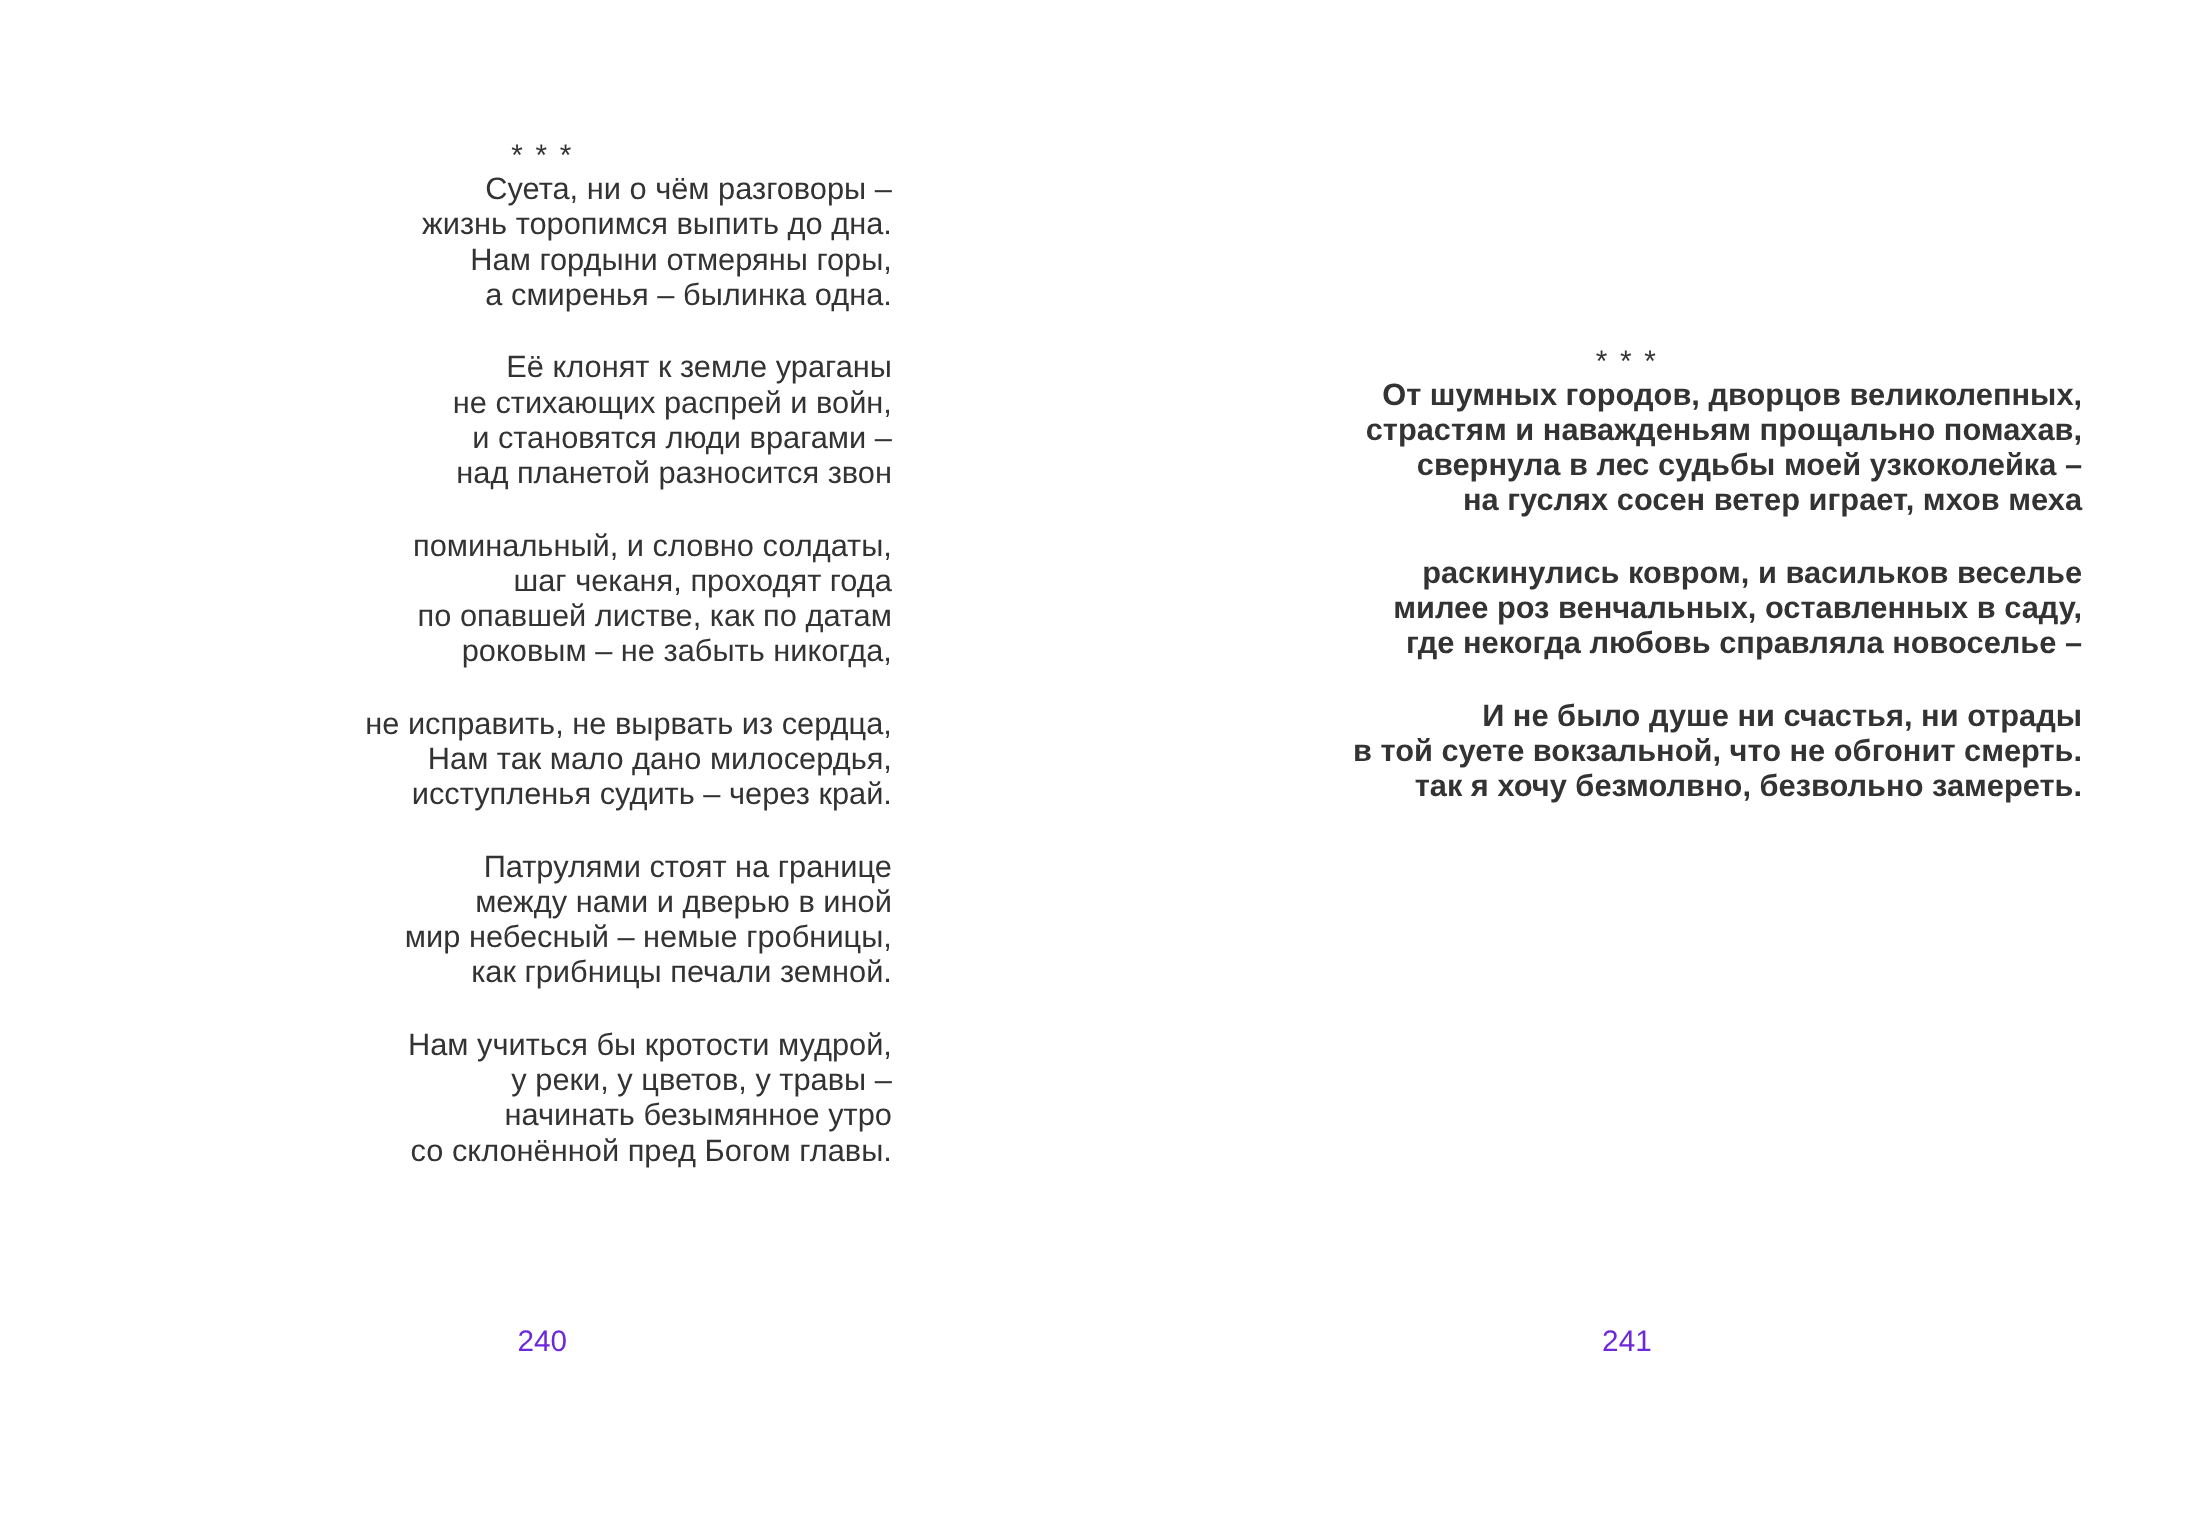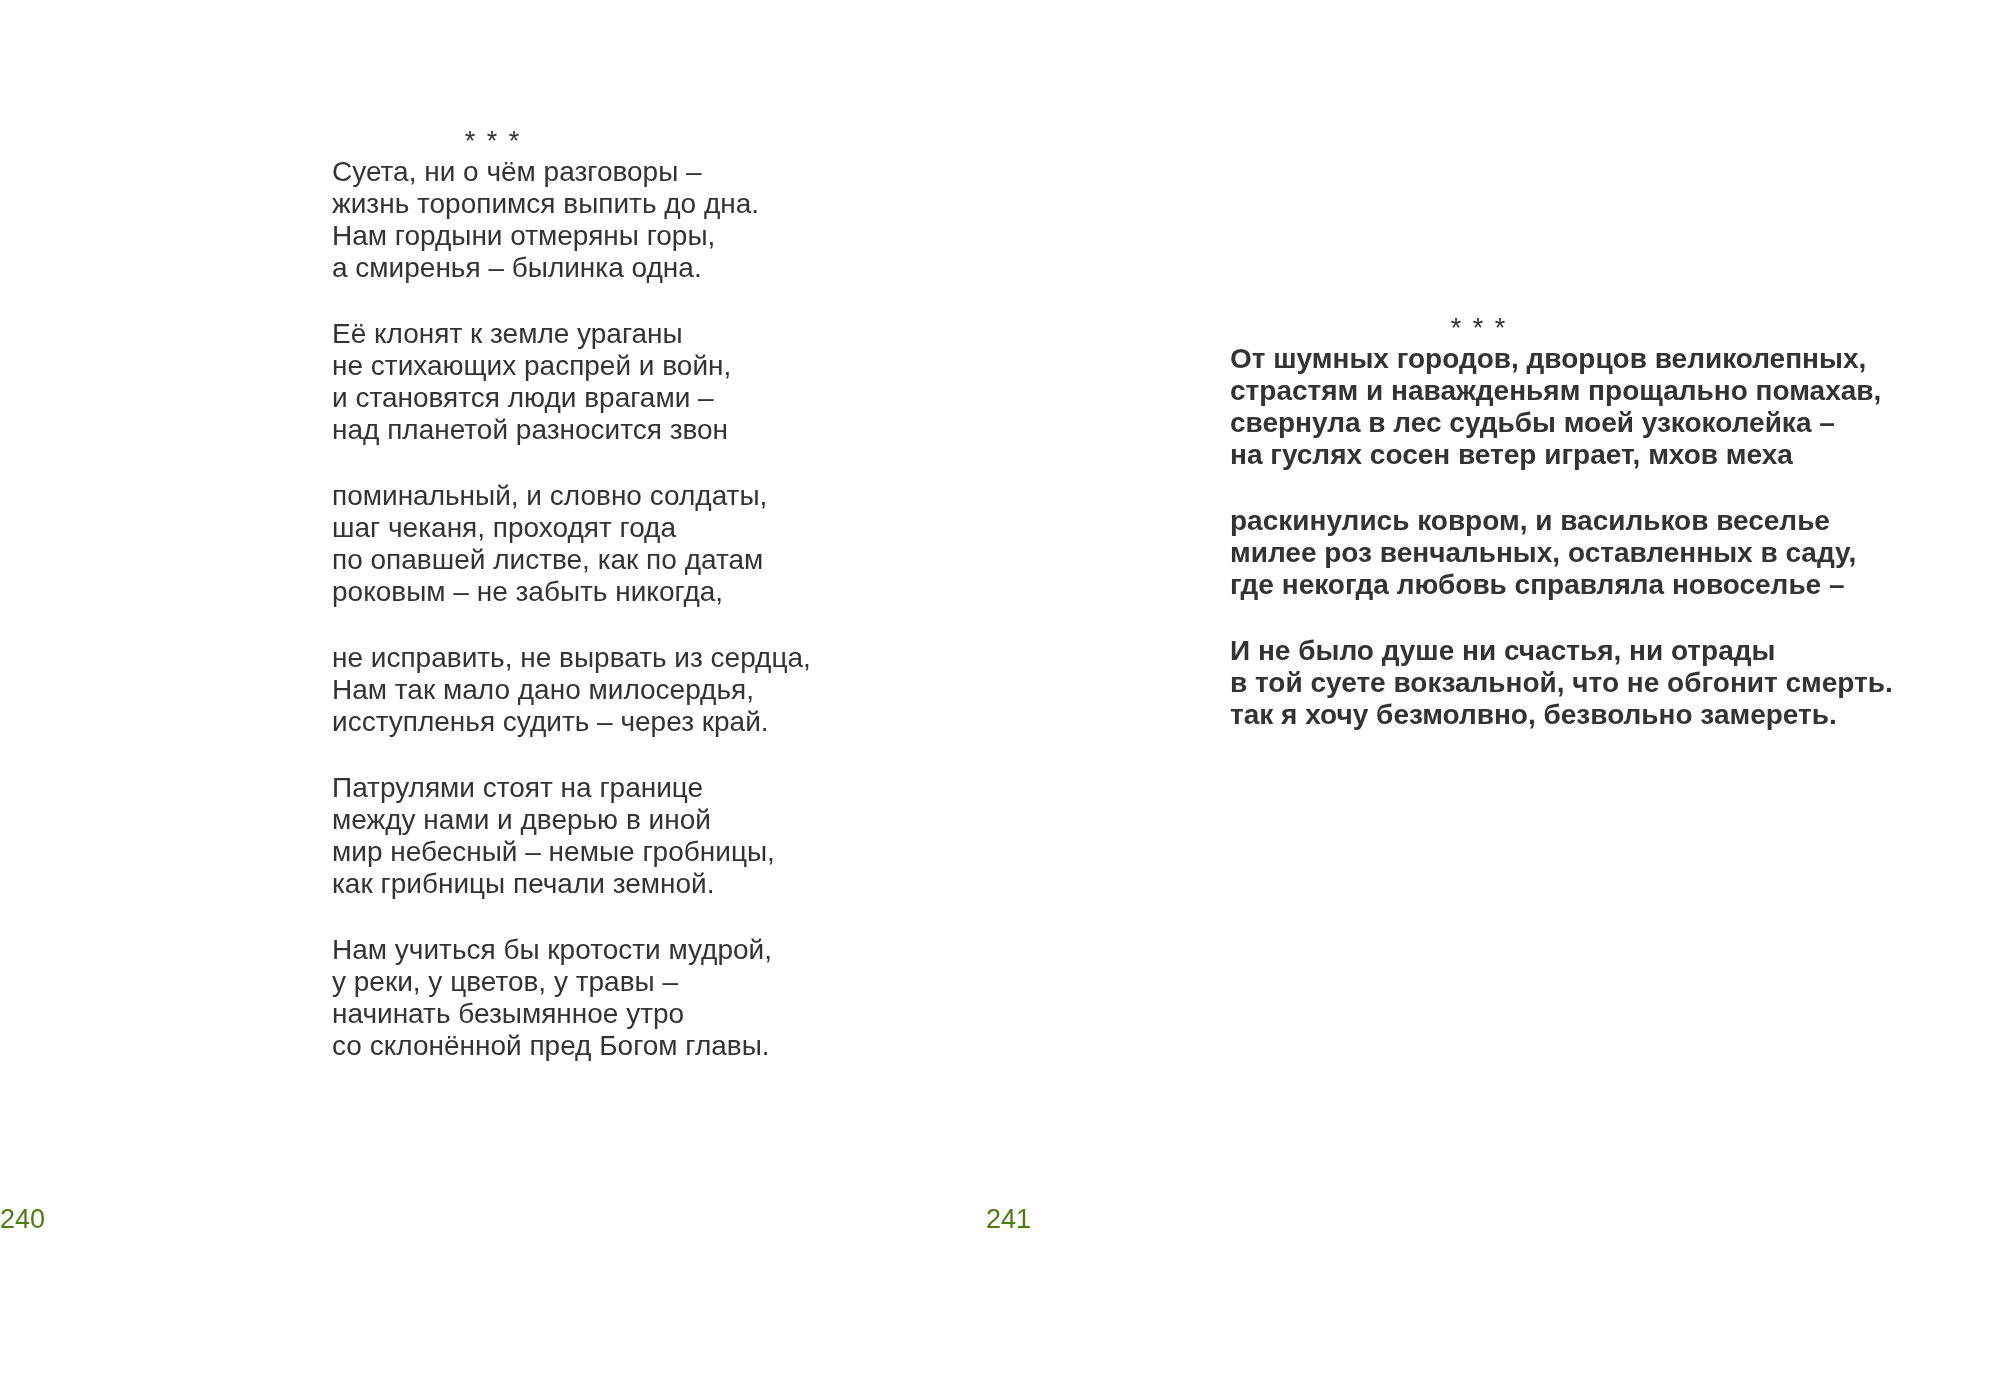--- a/index.html
+++ b/index.html
@@ -42,29 +42,30 @@
     position: absolute;
     font-size: 28px;
     line-height: 32px;
     color: #333333;
   }
   .page-left  .poem { left: 332px; top: 156px; }
   .page-right .poem { left: 244px; top: 343px; font-weight: bold; }
 
   .stanza { margin: 0 0 34px 0; }
   .stanza:last-child { margin-bottom: 0; }
-  .poem-line { white-space: nowrap; }
+  .poem-line { white-space: nowrap; text-align: right; }
 
   .page-number {
     position: absolute;
     top: 1203px;
     width: 100%;
+    text-align: center;
     font-size: 27px;
     line-height: 32px;
-    color: #4d7c0f;
+    color: #6d28d9;
   }
 </style>
 </head>
 <body>
 
 <div class="spread">
 
   <div class="page page-left">
     <div class="section-marker">* * *</div>
     <div class="poem">

